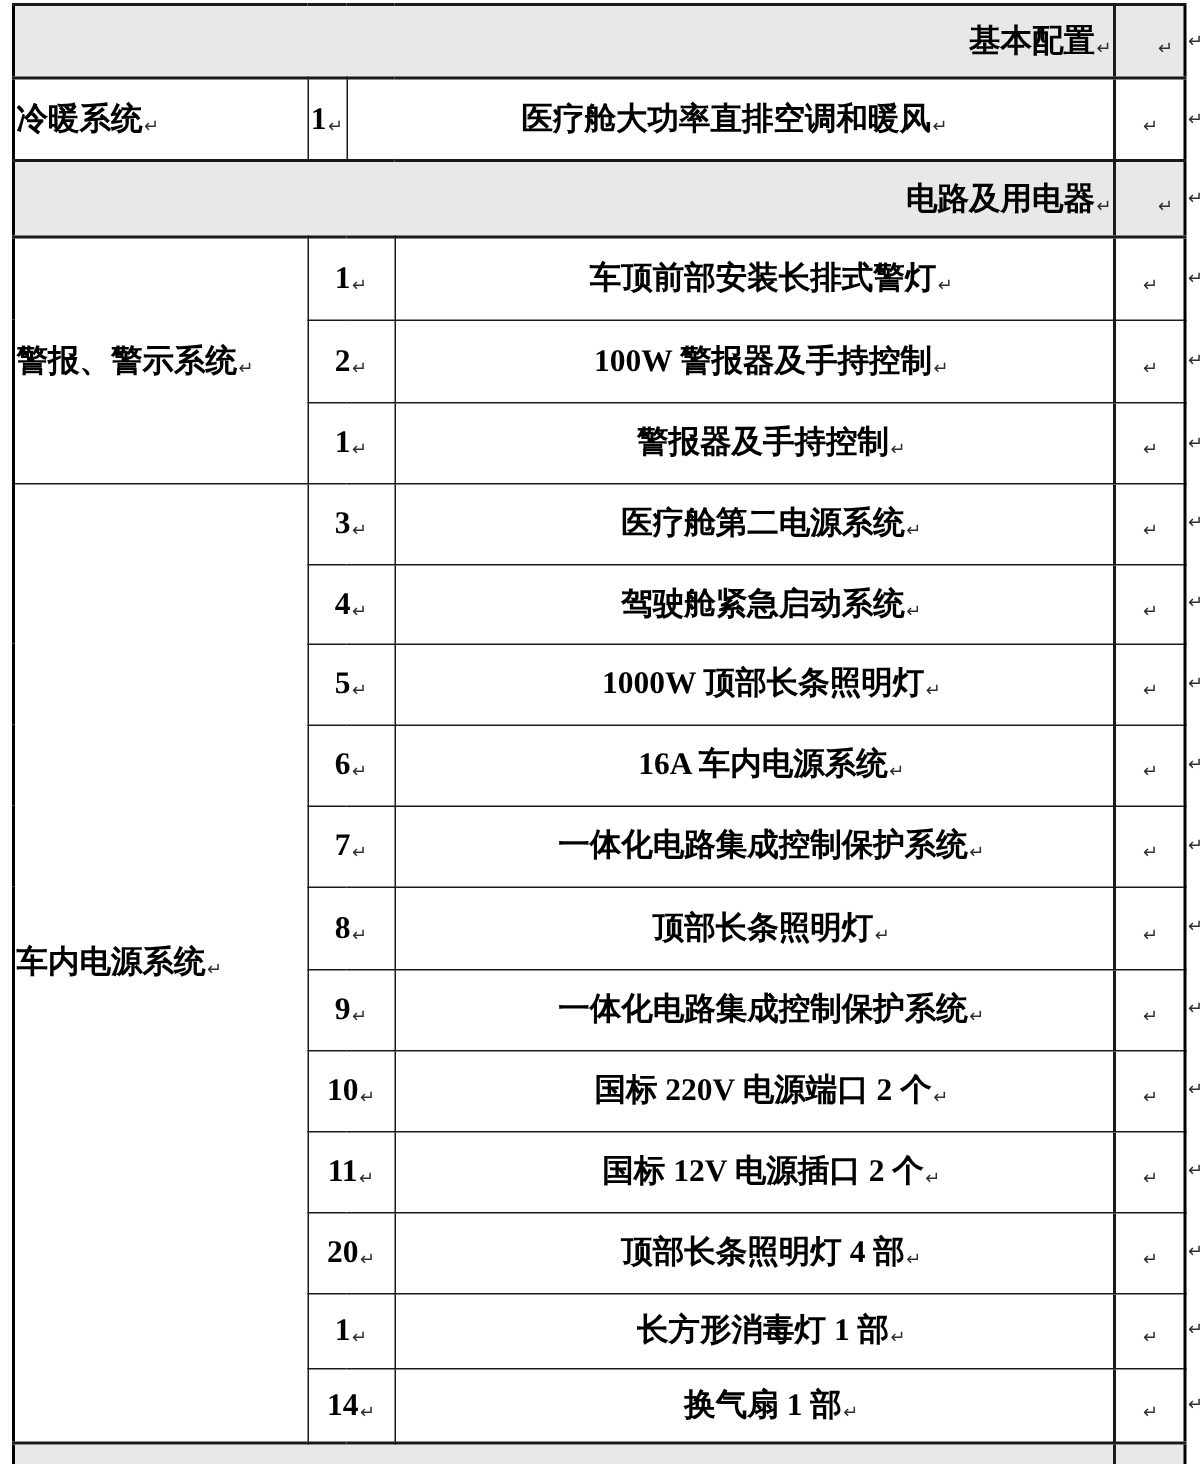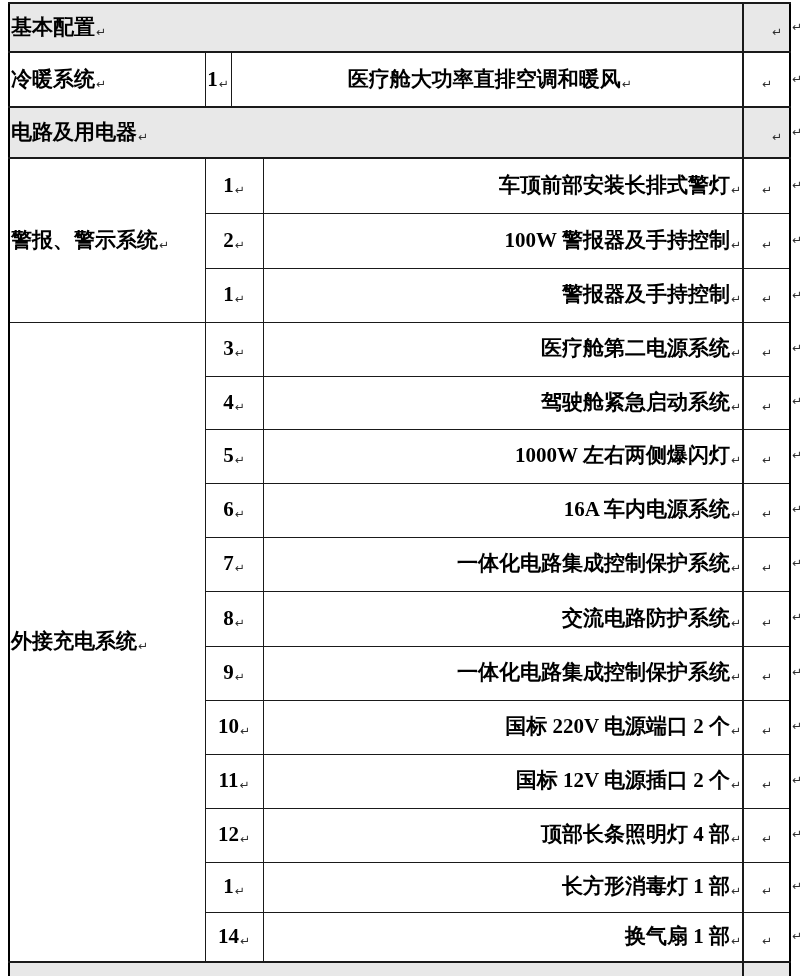--- a/index.html
+++ b/index.html
@@ -37,35 +37,35 @@
   .doc-table {
     border: 2px solid #000000;
   }
   
   tr.band td {
     background: #e8e8e8;
     border-top-width: 2px;
     border-bottom-width: 2px;
   }
   td.band-cell {
-    text-align: left;
+    text-align: right;
     margin-left: 28px;
   }
   
   td.head {
     text-align: left;
   }
   
   td.num {
     text-align: center;
   }
   
   td.item {
     padding-left: 24px;
-    text-align: right;
+    text-align: center;
   }
   td.item-wide {
     padding-left: 7px;
     text-align: center;
   }
   
   td.mini {
     border-left-width: 2px;
     text-align: center;
   }
@@ -142,67 +142,67 @@
       <td class="item"><span>100W 警报器及手持控制</span><span class="pmark">↵</span></td>
       <td class="mini"><span class="pmark">↵</span></td>
     </tr>
     <tr style="height:54px">
       <td class="num" colspan="2"><span>1</span><span class="pmark">↵</span></td>
       <td class="item"><span>警报器及手持控制</span><span class="pmark">↵</span></td>
       <td class="mini"><span class="pmark">↵</span></td>
     </tr>
 
     <tr style="height:54px">
-      <td class="head" rowspan="12"><span>外接充电系统</span><span class="pmark">↵</span></td>
+      <td class="head" rowspan="12"><span>车内电源系统</span><span class="pmark">↵</span></td>
       <td class="num" colspan="2"><span>3</span><span class="pmark">↵</span></td>
       <td class="item"><span>医疗舱第二电源系统</span><span class="pmark">↵</span></td>
       <td class="mini"><span class="pmark">↵</span></td>
     </tr>
     <tr style="height:53px">
       <td class="num" colspan="2"><span>4</span><span class="pmark">↵</span></td>
       <td class="item"><span>驾驶舱紧急启动系统</span><span class="pmark">↵</span></td>
       <td class="mini"><span class="pmark">↵</span></td>
     </tr>
     <tr style="height:54px">
       <td class="num" colspan="2"><span>5</span><span class="pmark">↵</span></td>
-      <td class="item"><span>1000W 左右两侧爆闪灯</span><span class="pmark">↵</span></td>
+      <td class="item"><span>1000W 顶部长条照明灯</span><span class="pmark">↵</span></td>
       <td class="mini"><span class="pmark">↵</span></td>
     </tr>
     <tr style="height:54px">
       <td class="num" colspan="2"><span>6</span><span class="pmark">↵</span></td>
       <td class="item"><span>16A 车内电源系统</span><span class="pmark">↵</span></td>
       <td class="mini"><span class="pmark">↵</span></td>
     </tr>
     <tr style="height:54px">
       <td class="num" colspan="2"><span>7</span><span class="pmark">↵</span></td>
       <td class="item"><span>一体化电路集成控制保护系统</span><span class="pmark">↵</span></td>
       <td class="mini"><span class="pmark">↵</span></td>
     </tr>
     <tr style="height:55px">
       <td class="num" colspan="2"><span>8</span><span class="pmark">↵</span></td>
-      <td class="item"><span>交流电路防护系统</span><span class="pmark">↵</span></td>
+      <td class="item"><span>顶部长条照明灯</span><span class="pmark">↵</span></td>
       <td class="mini"><span class="pmark">↵</span></td>
     </tr>
     <tr style="height:54px">
       <td class="num" colspan="2"><span>9</span><span class="pmark">↵</span></td>
       <td class="item"><span>一体化电路集成控制保护系统</span><span class="pmark">↵</span></td>
       <td class="mini"><span class="pmark">↵</span></td>
     </tr>
     <tr style="height:54px">
       <td class="num" colspan="2"><span>10</span><span class="pmark">↵</span></td>
       <td class="item"><span>国标 220V 电源端口 2 个</span><span class="pmark">↵</span></td>
       <td class="mini"><span class="pmark">↵</span></td>
     </tr>
     <tr style="height:54px">
       <td class="num" colspan="2"><span>11</span><span class="pmark">↵</span></td>
       <td class="item"><span>国标 12V 电源插口 2 个</span><span class="pmark">↵</span></td>
       <td class="mini"><span class="pmark">↵</span></td>
     </tr>
     <tr style="height:54px">
-      <td class="num" colspan="2"><span>12</span><span class="pmark">↵</span></td>
+      <td class="num" colspan="2"><span>20</span><span class="pmark">↵</span></td>
       <td class="item"><span>顶部长条照明灯 4 部</span><span class="pmark">↵</span></td>
       <td class="mini"><span class="pmark">↵</span></td>
     </tr>
     <tr style="height:50px">
       <td class="num" colspan="2"><span>1</span><span class="pmark">↵</span></td>
       <td class="item"><span>长方形消毒灯 1 部</span><span class="pmark">↵</span></td>
       <td class="mini"><span class="pmark">↵</span></td>
     </tr>
     <tr style="height:50px">
       <td class="num" colspan="2"><span>14</span><span class="pmark">↵</span></td>

